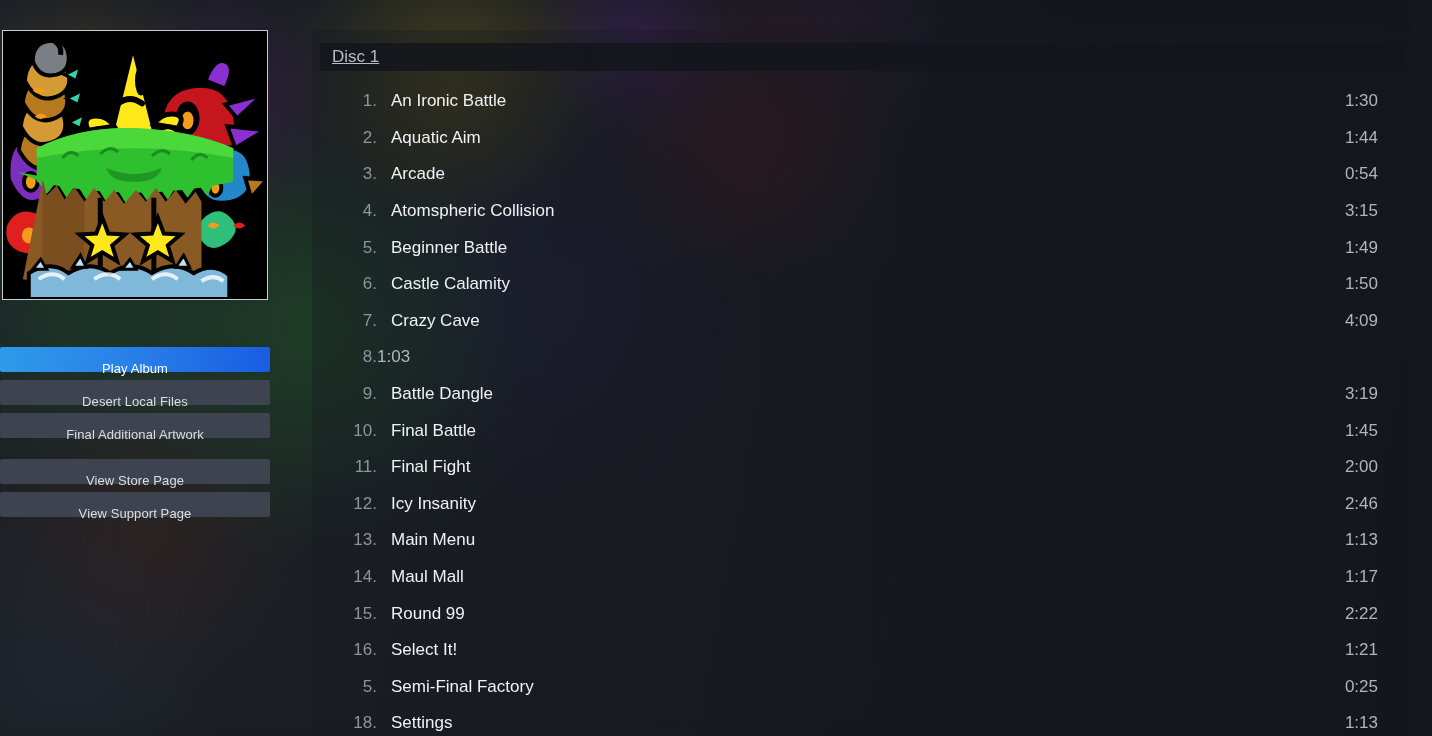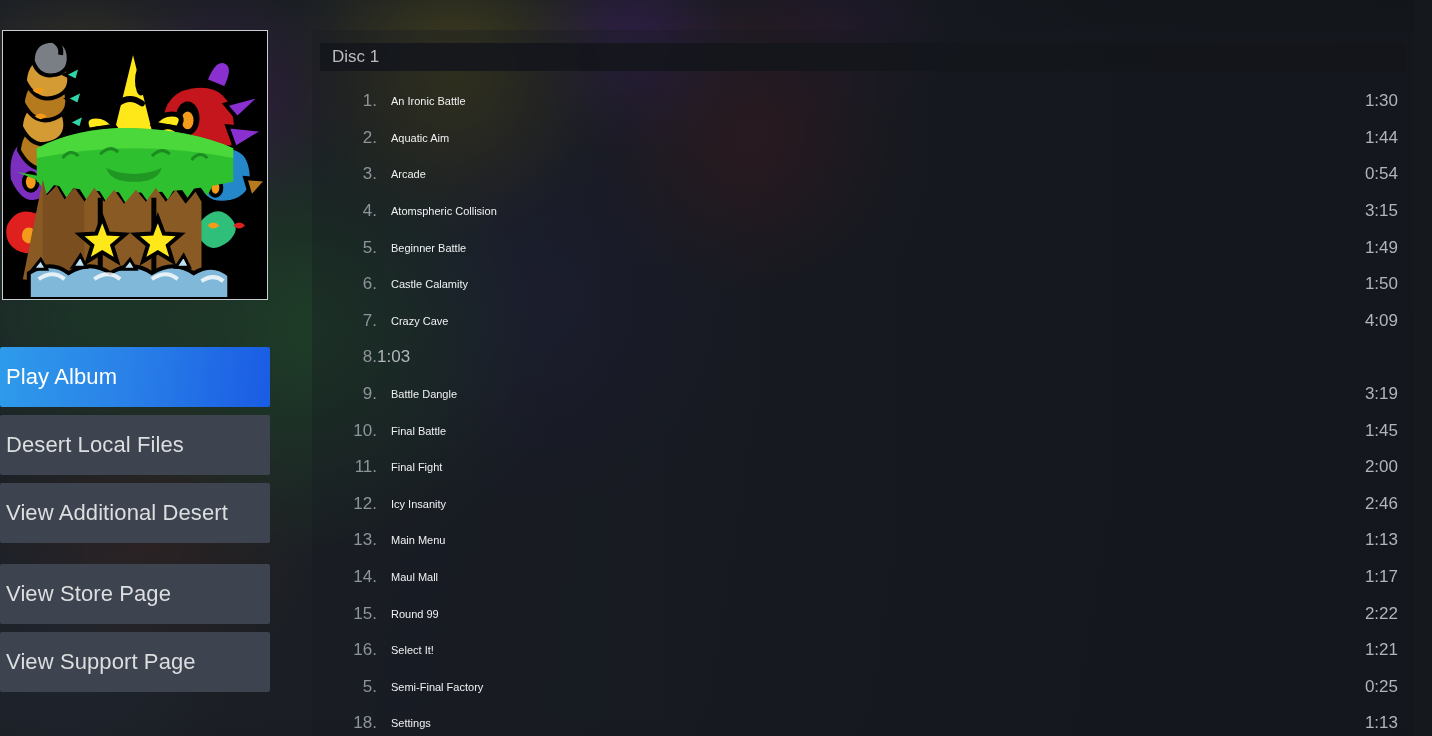--- a/index.html
+++ b/index.html
@@ -87,24 +87,24 @@
   .btn-stack {
     position: absolute;
     left: 0;
     top: 347px;
     width: 270px;
   }
 
   .btn {
     display: block;
     width: 270px;
-    height: 60px;
+    height: 25px;
     line-height: 42px;
-    text-align: left;
-    font-size: 22px;
+    text-align: center;
+    font-size: 13px;
     color: #dcdedf;
     background: #3d4450;
     border: 0;
     border-radius: 2px;
     margin-bottom: 8px;
     box-sizing: border-box;
     font-family: "Liberation Sans", sans-serif;
     letter-spacing: 0.1px;
     cursor: pointer;
   }
@@ -132,20 +132,21 @@
     top: 13px;
     width: 1086px;
     height: 28px;
     background: rgba(19,22,27,0.88);
     color: #b8bcc2;
     font-size: 17px;
     line-height: 28px;
     padding-left: 12px;
     box-sizing: border-box;
     border-radius: 1px;
+    text-decoration: underline;
   }
 
   .track-list {
     position: absolute;
     left: 0;
     top: 53px;
     width: 1102px;
   }
 
   .track-row {
@@ -161,29 +162,29 @@
     text-align: right;
     color: #8e949b;
     font-size: 17px;
     font-family: "Liberation Sans", sans-serif;
   }
 
   .track-title {
     margin-left: 14px;
     flex: 1;
     color: #f0f1f2;
-    font-size: 11px;
+    font-size: 17px;
     white-space: nowrap;
     overflow: hidden;
     text-overflow: ellipsis;
     font-family: "Liberation Sans", sans-serif;
   }
 
   .track-dur {
-    margin-right: 16px;
+    margin-right: 36px;
     color: #b0b5bb;
     font-size: 17px;
     text-align: right;
     font-family: "Liberation Sans", sans-serif;
   }
 </style>
 </head>
 <body>
 
 <div id="app">
@@ -257,21 +258,21 @@
 
         <path d="M26 244 q22 -14 40 0 q22 -14 42 0 q22 -14 42 0 q22 -14 42 0 q20 -12 36 2 l0 24 l-202 0z" fill="#7fb8d8" stroke="#000" stroke-width="4"></path>
         <path d="M36 250 q14 -10 26 0 M92 250 q14 -10 26 0 M150 250 q14 -10 26 0 M200 252 q12 -8 22 0" fill="none" stroke="#ffffff" stroke-width="4" opacity="0.8"></path>
         <path d="M30 240 l8 -10 l6 10z M70 238 l8 -12 l6 12z M120 240 l8 -10 l6 10z M174 238 l8 -12 l6 12z" fill="#bfe0f0" stroke="#000" stroke-width="3"></path>
       </svg>
     </div>
 
     <div class="btn-stack">
       <button class="btn btn-primary">Play Album</button>
       <button class="btn">Desert Local Files</button>
-      <button class="btn btn-gap">View Additional Desert</button>
+      <button class="btn btn-gap">Final Additional Artwork</button>
       <button class="btn">View Store Page</button>
       <button class="btn">View Support Page</button>
     </div>
 
   </div>
 
   <div class="content">
     <div class="disc-header">Disc 1</div>
     <div class="track-list" id="track-list">
         <div class="track-row">

